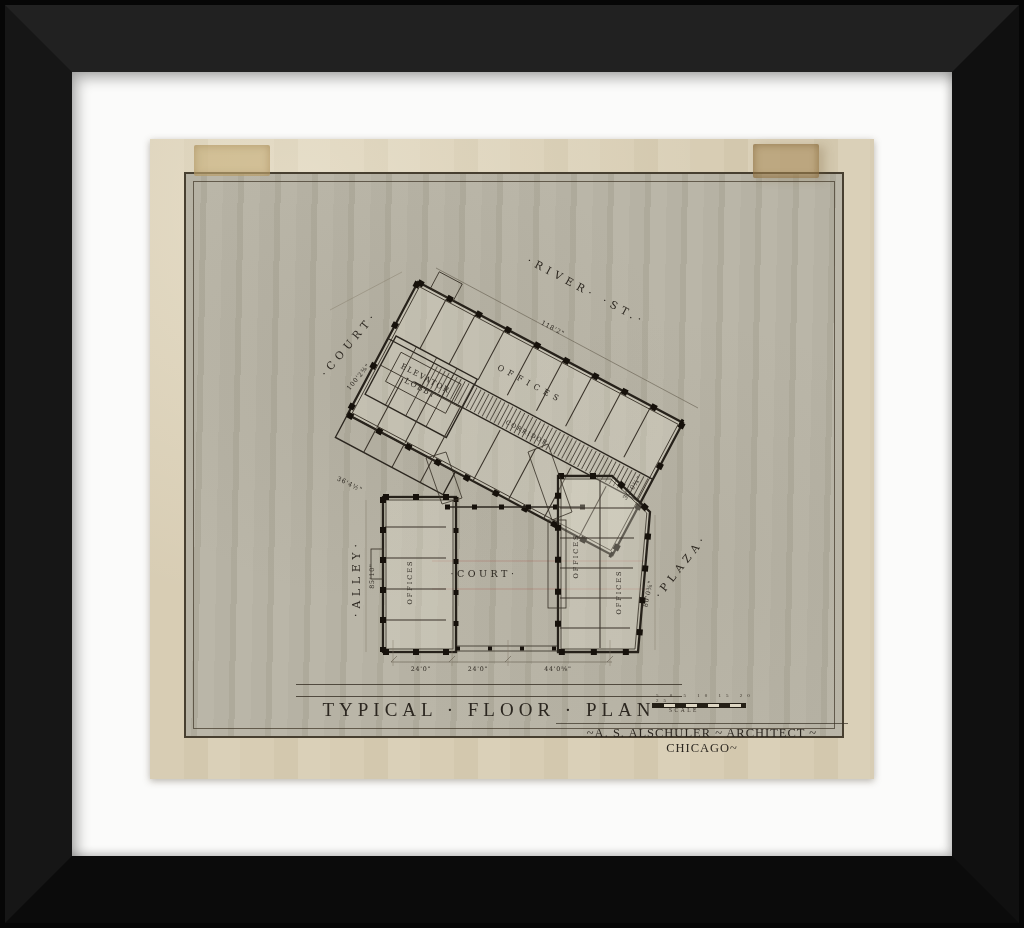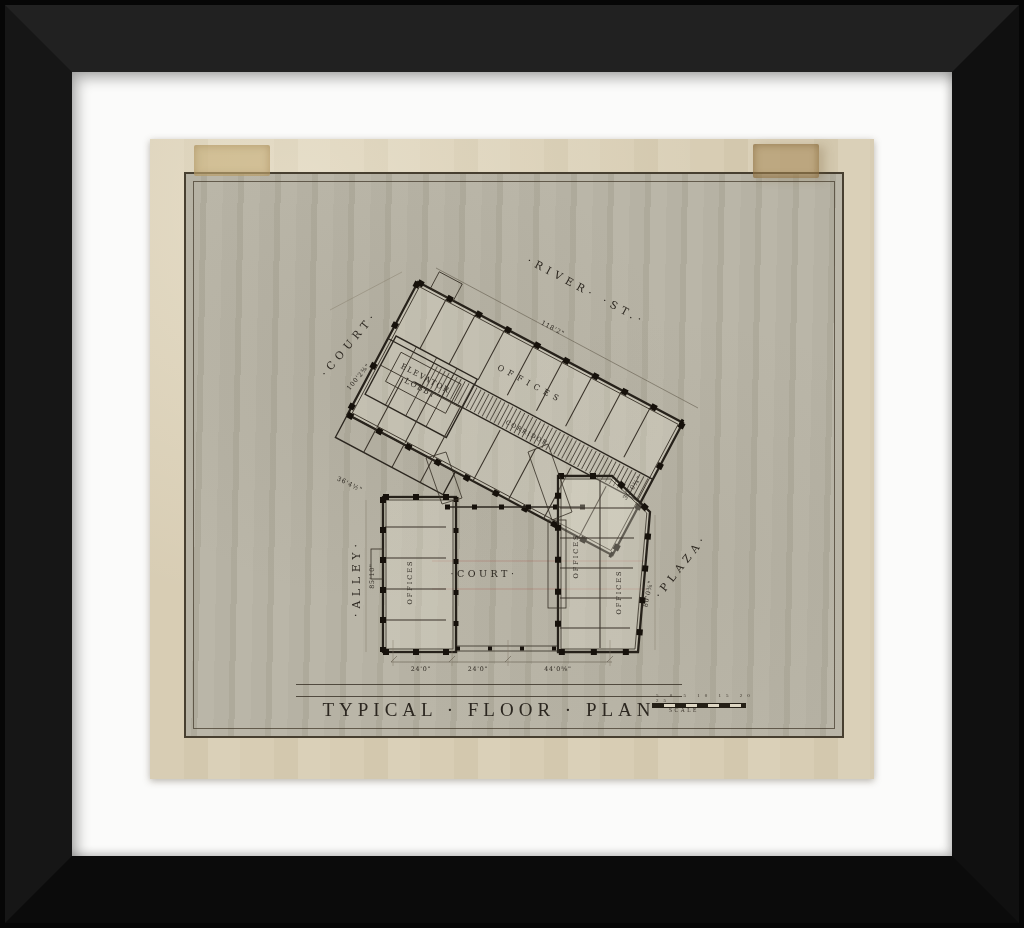--- a/index.html
+++ b/index.html
@@ -168,20 +168,21 @@
       <text transform="rotate(-55 634 489)" x="634" y="489" text-anchor="middle" class="t-dim">30'0¾"</text>
       <text transform="rotate(-78 650 594)" x="650" y="594" text-anchor="middle" class="t-dim">80'0⅜"</text>
       <text x="421" y="671" text-anchor="middle" class="t-dim" font-size="7">24'0"</text>
       <text x="478" y="671" text-anchor="middle" class="t-dim" font-size="7">24'0"</text>
       <text x="558" y="671" text-anchor="middle" class="t-dim" font-size="7">44'0⅝"</text>
     </g>
   </svg>
 
   <div class="title-rules"></div>
   <div class="title-row">TYPICAL · FLOOR · PLAN</div>
+  <div class="architect">~A. S. ALSCHULER ~ ARCHITECT ~ CHICAGO~</div>
 
   <div class="scale">
     <div class="scale-ticks">5 0 5 10 15 20 25</div>
     <div class="scale-bar"></div>
     <div class="scale-label">SCALE</div>
   </div>
 
   <div class="tape tape-left"></div>
   <div class="tape tape-right"></div>
 

